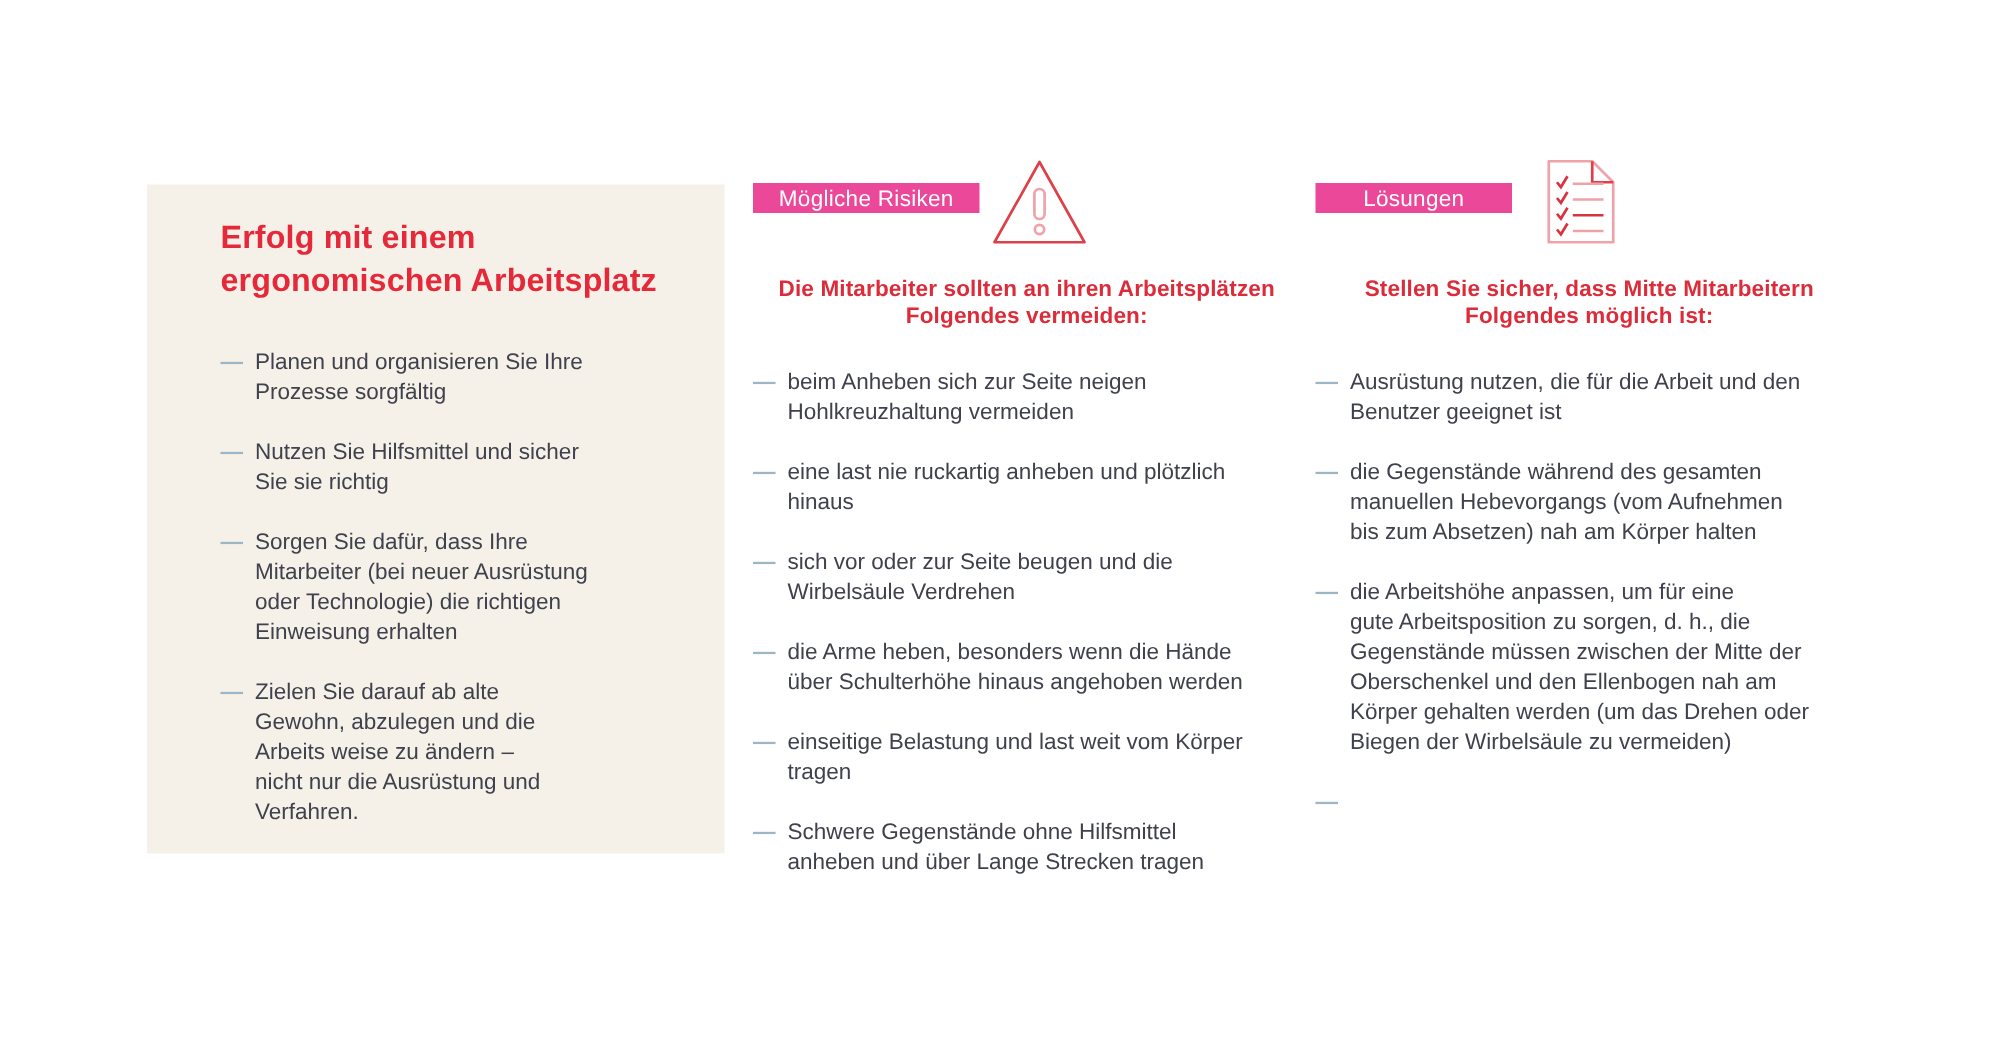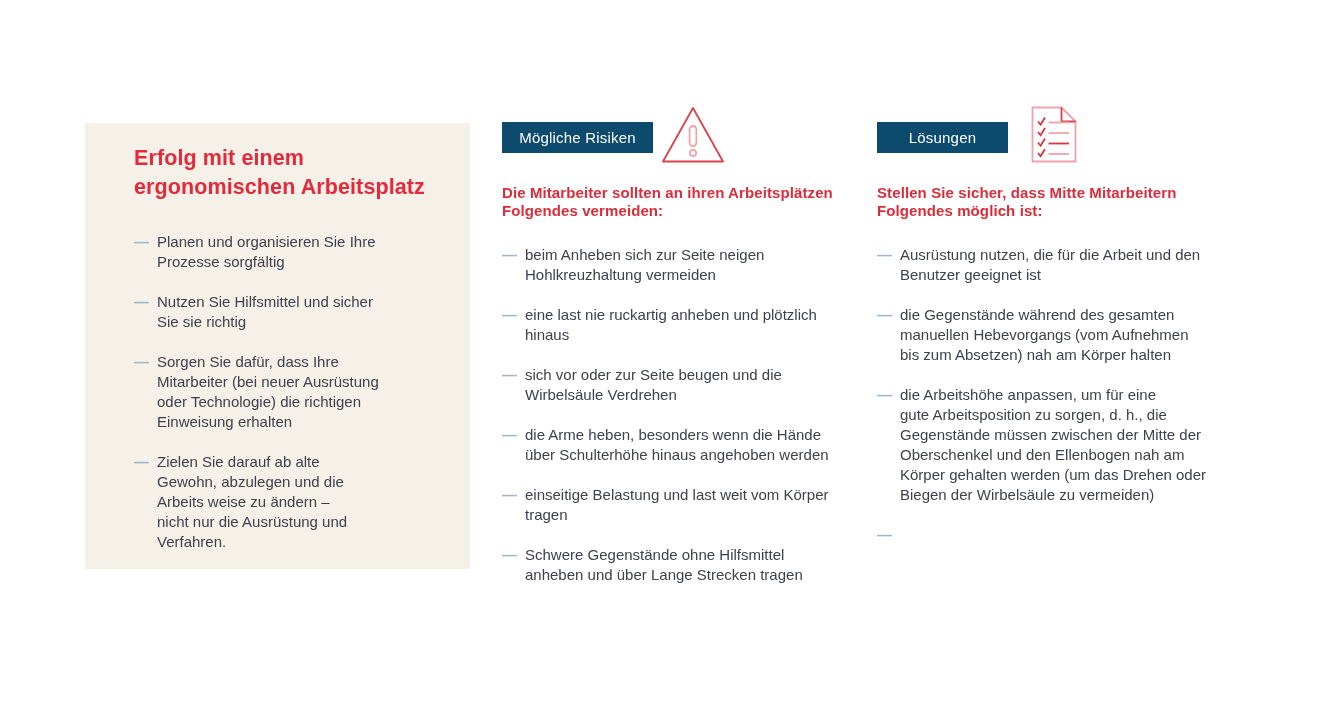--- a/index.html
+++ b/index.html
@@ -3,21 +3,21 @@
 <meta charset="utf-8">
 <style>
   * { margin:0; padding:0; box-sizing:border-box; }
   body { font-family:"Liberation Sans", sans-serif; background:#ffffff; }
   .canvas {
     position:relative; width:1342px; height:708px; background:#ffffff; overflow:hidden;
   }
 
   
   .intro-panel {
-    position:absolute; left:85px; top:123px; width:385px; height:446px;
+    position:absolute; left:98px; top:123px; width:385px; height:446px;
     background:#f6f1e8; padding:21px 28px 0 49px;
   }
   .intro-title {
     color:#e5293a; font-size:21.5px; font-weight:bold; line-height:29px;
     white-space:pre-line; letter-spacing:0.1px;
   }
 
   
   ul.dash-list { list-style:none; }
   ul.dash-list li { display:flex; gap:8px; margin-bottom:20px; }
@@ -30,33 +30,33 @@
   .intro-panel ul.dash-list { margin-top:30px; }
 
   
   .column { position:absolute; top:122px; width:365px; }
   .column.risks { left:502px; }
   .column.solutions { left:877px; }
 
   .col-header { position:relative; height:29px; }
   .badge {
     display:inline-flex; align-items:center; justify-content:center;
-    height:31px; background:#0c4a6e; color:#ffffff; font-size:15px;
+    height:20px; background:#ec4899; color:#ffffff; font-size:15px;
     letter-spacing:0.2px;
   }
   .risks .badge { width:151px; }
   .solutions .badge { width:131px; }
 
   .col-icon { position:absolute; }
   .risks .col-icon { left:158px; top:-17px; width:66px; height:60px; }
   .solutions .col-icon { left:154px; top:-16px; width:46px; height:57px; }
 
   .col-heading {
     margin-top:33px; color:#dc2c3a; font-size:15px; font-weight:bold;
-    line-height:17.5px; white-space:pre-line; letter-spacing:0.1px;
+    line-height:17.5px; white-space:pre-line; letter-spacing:0.1px;text-align:center;
   }
   .column ul.dash-list { margin-top:26px; }
 </style>
 </head>
 <body>
 
 <div class="canvas">
 
   <section class="intro-panel">
     <h1 class="intro-title">Erfolg mit einem

